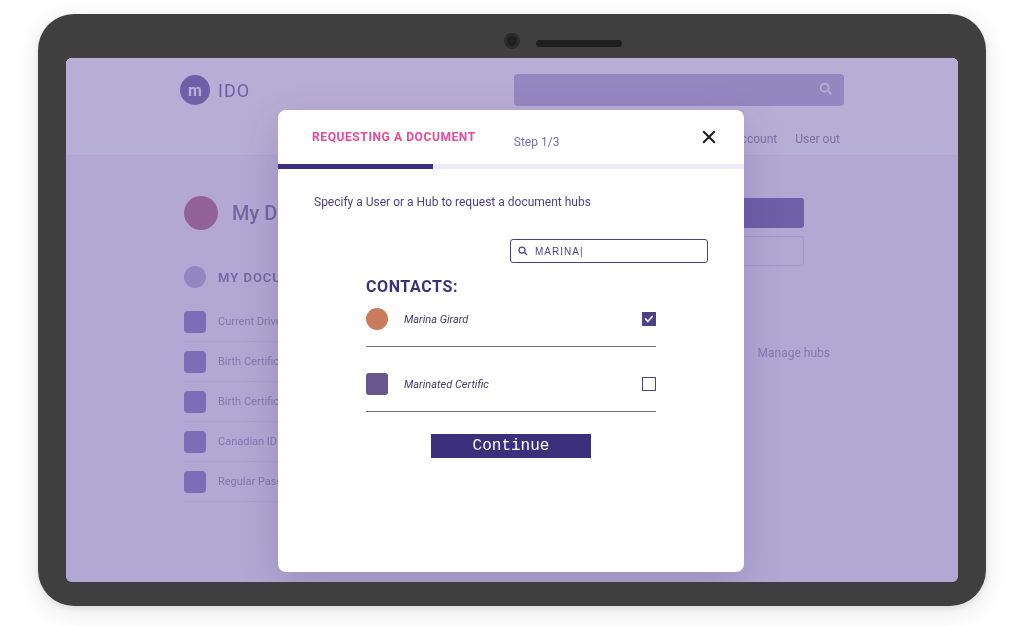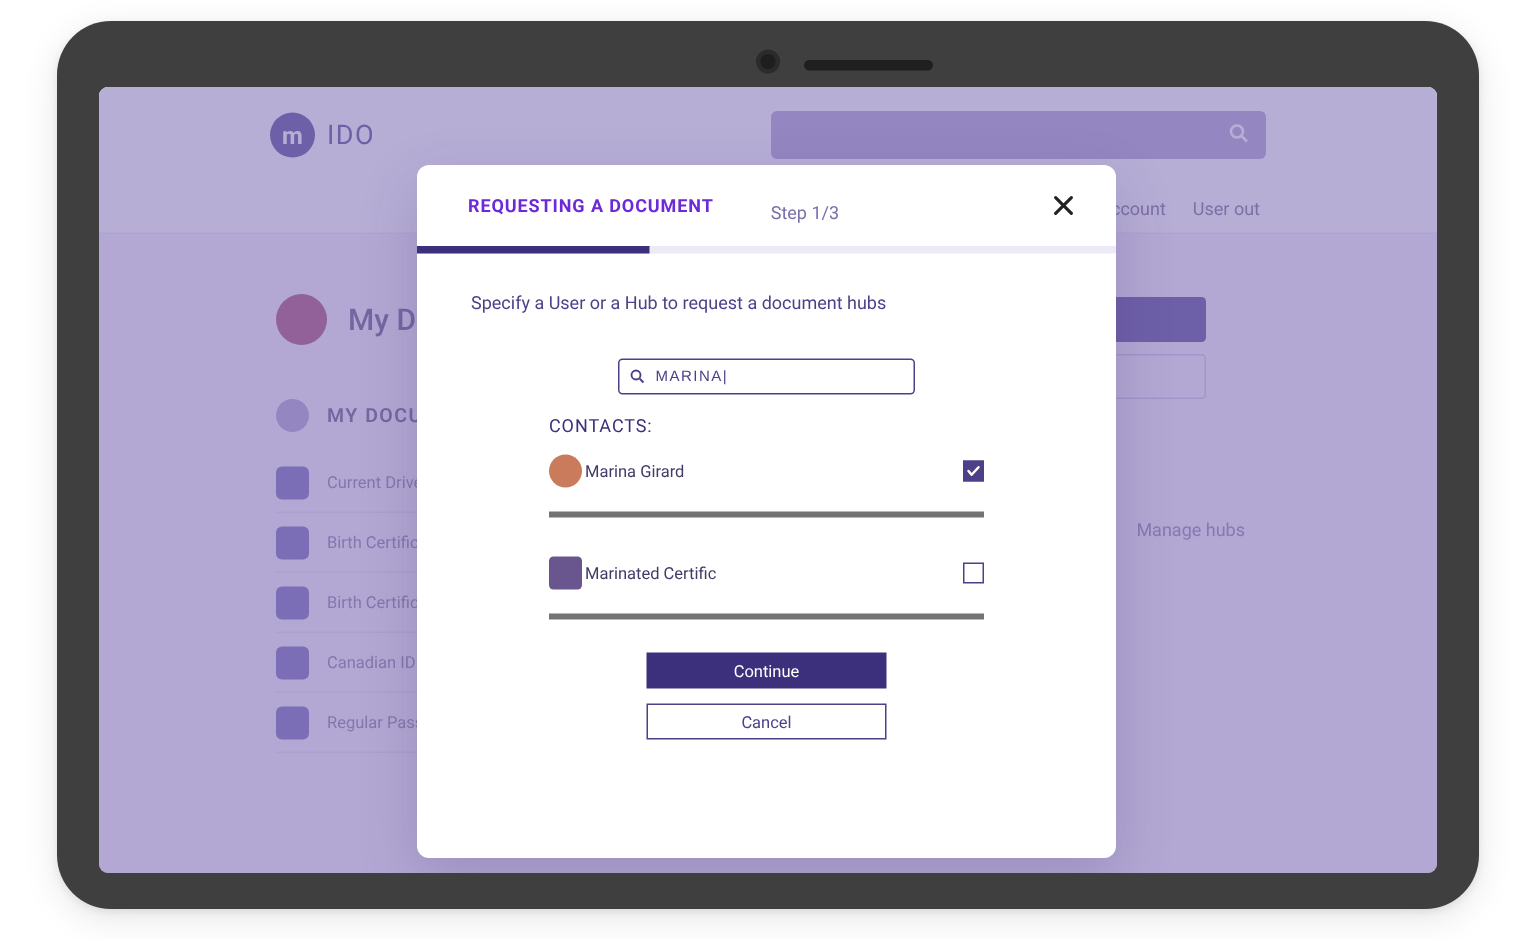--- a/index.html
+++ b/index.html
@@ -112,58 +112,59 @@
     background: #fff;
     border-radius: 8px;
     box-shadow: 0 14px 40px rgba(58,46,102,0.2);
     z-index: 5;
     display:flex; flex-direction:column;
   }
   .modal-head {
     display:flex; align-items:center; height: 54px;
     padding: 0 22px 0 34px; position:relative;
   }
-  .modal-title { color:#6d28d9; font-size:12px; font-weight:700; letter-spacing:0.6px; text-transform:uppercase;}
+  .modal-title { color:#ec4899; font-size:12px; font-weight:700; letter-spacing:0.6px; text-transform:uppercase;}
   .modal-step { margin-left: 38px; color:#7a6fa9; font-size:12px;margin-top:10px; }
   .modal-close {
     margin-left:auto; width:26px; height:26px; display:flex; align-items:center; justify-content:center;
     color:#222; cursor:pointer;
   }
   .progress { height:5px; background:#edeaf7; display:flex; }
   .progress .fill { background:#3c307c; width:33.3%; }
   .modal-body { padding: 26px 36px 0 36px; flex:1; }
   .instruction { color:#4e3f89; font-size:12px; }
-  .search-wrap { margin-top: 30px; display:flex; justify-content:center;}
+  .search-wrap { margin-top: 30px; display:flex; justify-content:flex-end;}
   .search-box {
     width: 198px; height: 24px; border:1px solid #4e3f89; border-radius:3px;
     display:flex; align-items:center; padding:0 6px; gap:6px;
   }
   .search-box input {
     border:none; outline:none; width: 100%;
     font-size:10px; color:#4e3f89; letter-spacing:1px; text-transform:uppercase;
   }
   .search-box .sicon { width:12px; height:12px; color:#4e3f89; flex:none;}
   .section { padding: 14px 52px 0 52px; }
-  .section-label { color:#3c307c; font-size:12px; font-weight:400; letter-spacing:0.6px; text-transform:uppercase; }
+  .section-label { color:#3c307c; font-size:16px; font-weight:700; letter-spacing:0.6px; text-transform:uppercase; }
   .row {
-    display:flex; align-items:center; gap:2px; padding: 12px 0 16px;
-    border-bottom:4px solid #737373;
+    display:flex; align-items:center; gap:16px; padding: 12px 0 16px;
+    border-bottom:1px solid #737373;
+    font-style:italic;
   }
   .section:last-of-type .row { border-bottom:1px solid #e8e4f2;}
   .row .rava { width:22px; height:22px; border-radius:50%; background:#c97b5c;}
   .row .rimg-square { width:22px; height:22px; border-radius:3px; background:#6a568e;}
   .row .rname { color:#433b67; font-size:11px;}
   .chk {
     margin-left:auto; width:14px; height:14px; border:1px solid #4e3f89; display:flex; align-items:center; justify-content:center;
     cursor:pointer; background:#fff;
   }
   .chk.checked { background:#4e3f89; color:#fff;}
   .actions { display:flex; flex-direction:column; align-items:center; gap:10px; padding: 22px 0 20px;}
   .btn {
-    width: 160px; height: 24px; font-size:11px; display:flex; align-items:center; justify-content:center; cursor:pointer;
+    width: 160px; height: 24px; font-size:16px; display:flex; align-items:center; justify-content:center; cursor:pointer;font-family:Liberation Mono, monospace;
   }
   .btn-primary { background:#3c307c; color:#fff; }
   .btn-secondary { border:1px solid #4e3f89; color:#4e3f89; background:#fff;}
 </style>
 </head>
 <body>
 
 <div class="device">
   <div class="device-camera"></div>
   <div class="device-speaker"></div>
@@ -269,19 +270,18 @@
         <div class="section">
           <div class="row">
             <div class="rimg-square"></div>
             <div class="rname">Marinated Certific</div>
             <div class="chk"></div>
           </div>
         </div>
 
         <div class="actions">
           <div class="btn btn-primary">Continue</div>
-          <div class="btn btn-secondary">Cancel</div>
         </div>
       </div>
     </div>
 
   </div>
 </div>
 
 </body></html>

